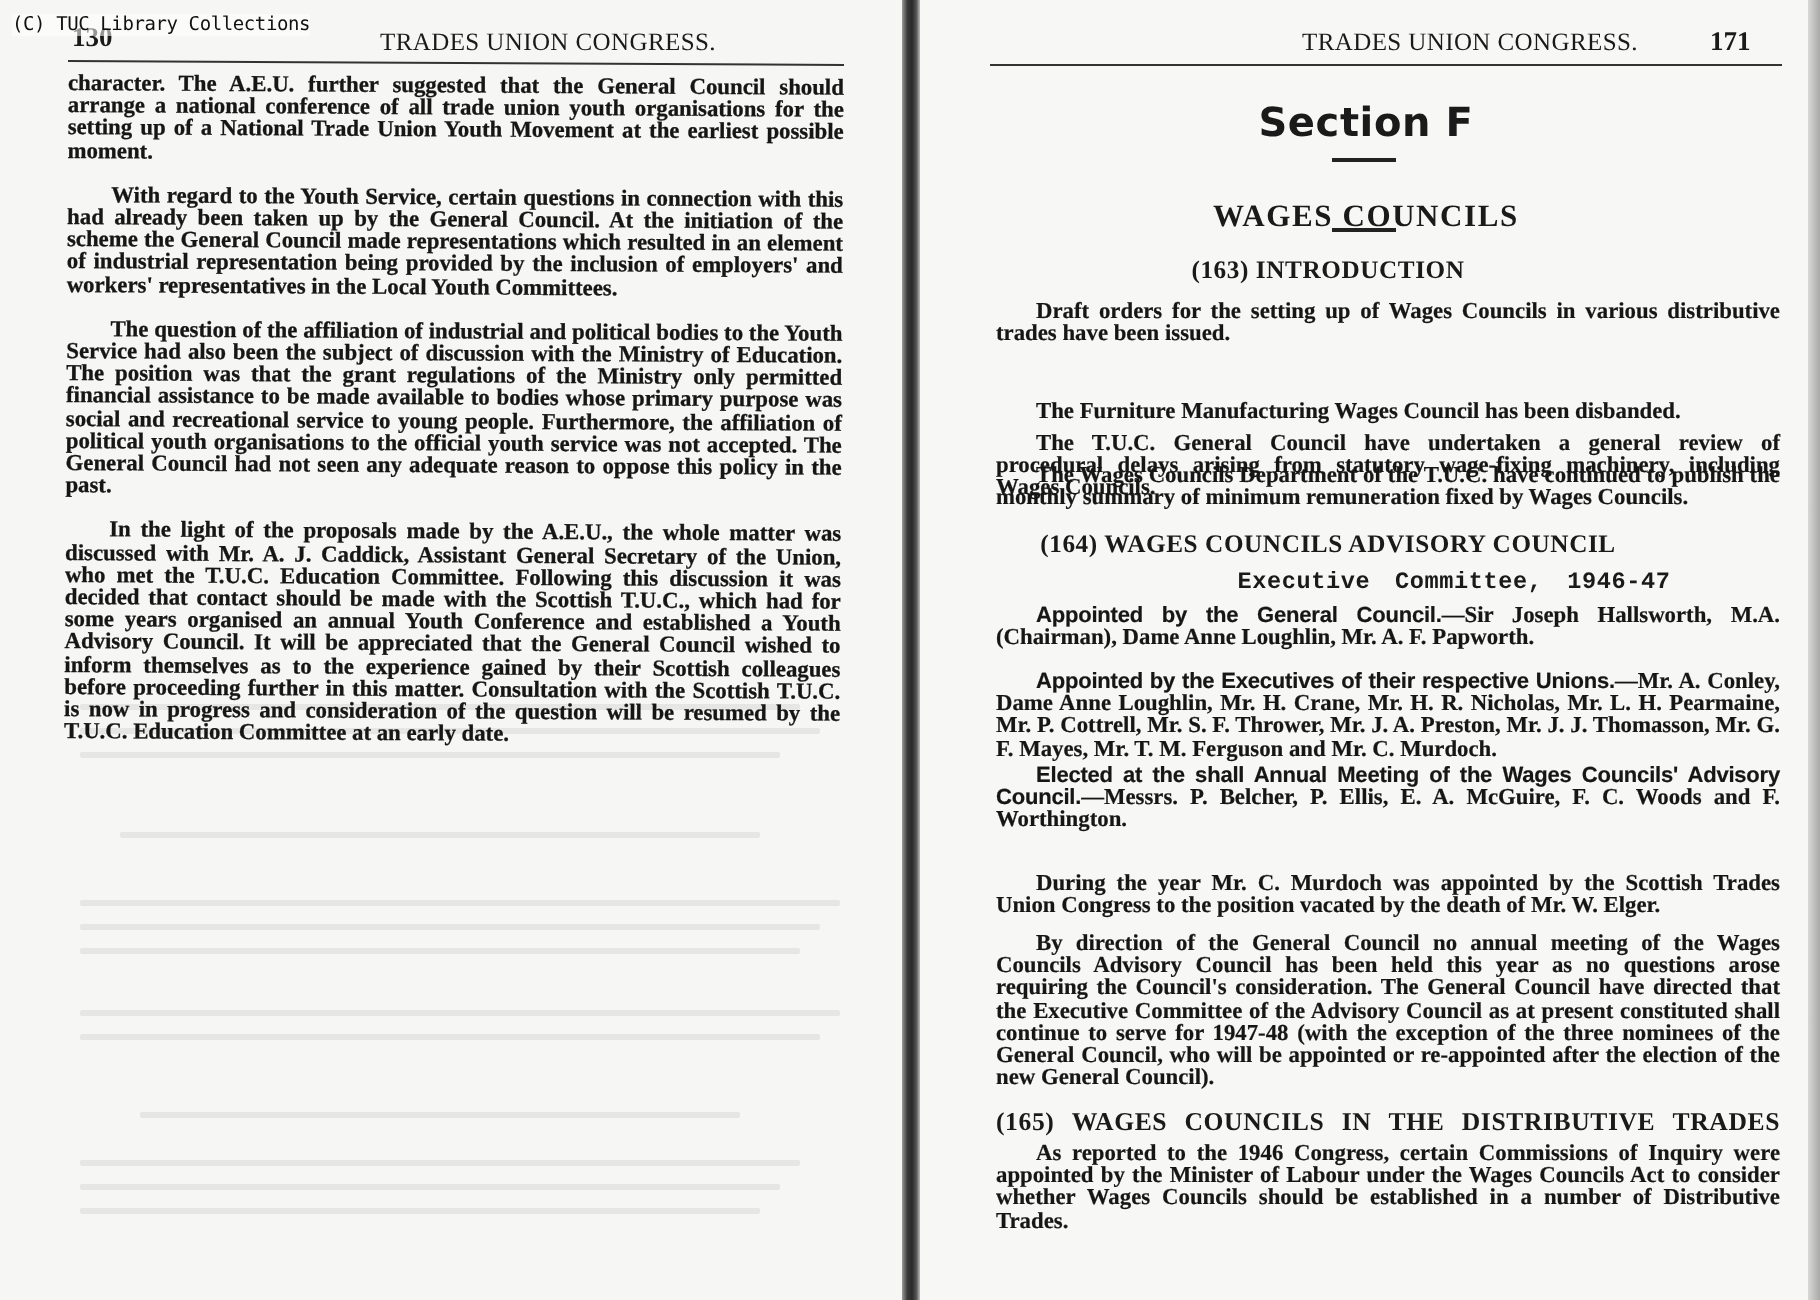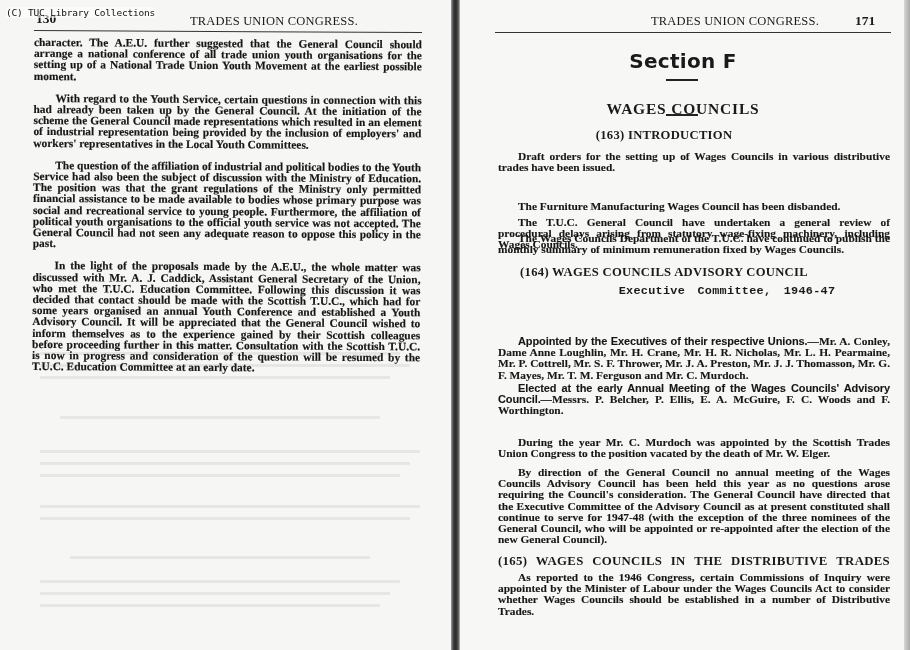--- a/index.html
+++ b/index.html
@@ -98,22 +98,23 @@
 
   <div class="heading center-h" style="top:128px;">(163) INTRODUCTION</div>
   <div class="para" style="top:151px;"><span class="indent"></span><span>Draft orders for the setting up of Wages Councils in various distributive trades have been issued.</span></div>
   <div class="para" style="top:181px;margin-top:20px;"><span class="indent"></span><span>The Furniture Manufacturing Wages Council has been disbanded.</span></div>
   <div class="para" style="top:217px;"><span class="indent"></span><span>The T.U.C. General Council have undertaken a general review of procedural delays arising from statutory wage-fixing machinery, including Wages Councils.</span></div>
   <div class="para" style="top:233px;"><span class="indent"></span><span>The Wages Councils Department of the T.U.C. have continued to publish the monthly summary of minimum remuneration fixed by Wages Councils.</span></div>
 
   <div class="heading center-h" style="top:265px;">(164) WAGES COUNCILS ADVISORY COUNCIL</div>
   <div class="subheading spaced" style="top:284px;">Executive Committee, 1946-47</div>
 
+  <div class="para" style="top:303px;"><span class="indent"></span><span class="lead">Appointed by the General Council.</span><span>—Sir Joseph Hallsworth, M.A. (Chairman), Dame Anne Loughlin, Mr. A. F. Papworth.</span></div>
   <div class="para" style="top:336px;"><span class="indent"></span><span class="lead">Appointed by the Executives of their respective Unions.</span><span>—Mr. A. Conley, Dame Anne Loughlin, Mr. H. Crane, Mr. H. R. Nicholas, Mr. L. H. Pearmaine, Mr. P. Cottrell, Mr. S. F. Thrower, Mr. J. A. Preston, Mr. J. J. Thomasson, Mr. G. F. Mayes, Mr. T. M. Ferguson and Mr. C. Murdoch.</span></div>
-  <div class="para" style="top:383px;"><span class="indent"></span><span class="lead">Elected at the early Annual Meeting of the Wages Councils' Advisory Council.</span><span>—Messrs. P. Belcher, P. Ellis, E. A. McGuire, F. C. Woods and F. Worthington.</span></div>
+  <div class="para" style="top:383px;"><span class="indent"></span><span class="lead">Elected at the shall Annual Meeting of the Wages Councils' Advisory Council.</span><span>—Messrs. P. Belcher, P. Ellis, E. A. McGuire, F. C. Woods and F. Worthington.</span></div>
   <div class="para" style="top:437px;"><span class="indent"></span><span>During the year Mr. C. Murdoch was appointed by the Scottish Trades Union Congress to the position vacated by the death of Mr. W. Elger.</span></div>
   <div class="para" style="top:467px;"><span class="indent"></span><span>By direction of the General Council no annual meeting of the Wages Councils Advisory Council has been held this year as no questions arose requiring the Council's consideration. The General Council have directed that the Executive Committee of the Advisory Council as at present constituted shall continue to serve for 1947-48 (with the exception of the three nominees of the General Council, who will be appointed or re-appointed after the election of the new General Council).</span></div>
 
   <div class="heading wide-h" style="top:554px;font-size:12.8px;">
     <span>(165)</span>
     <span>WAGES</span>
     <span>COUNCILS</span>
     <span>IN</span>
     <span>THE</span>
     <span>DISTRIBUTIVE</span>

